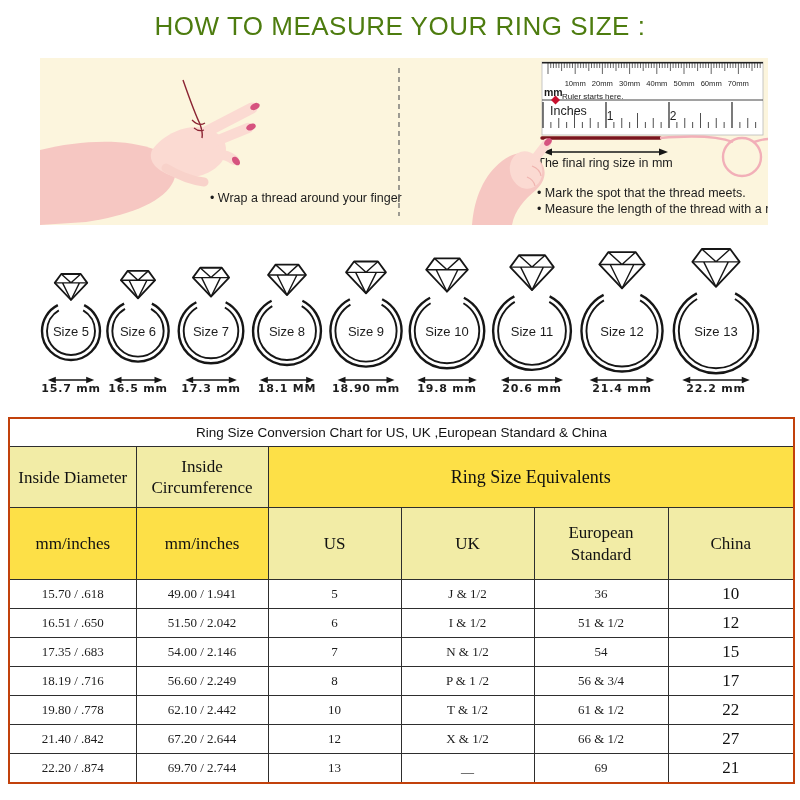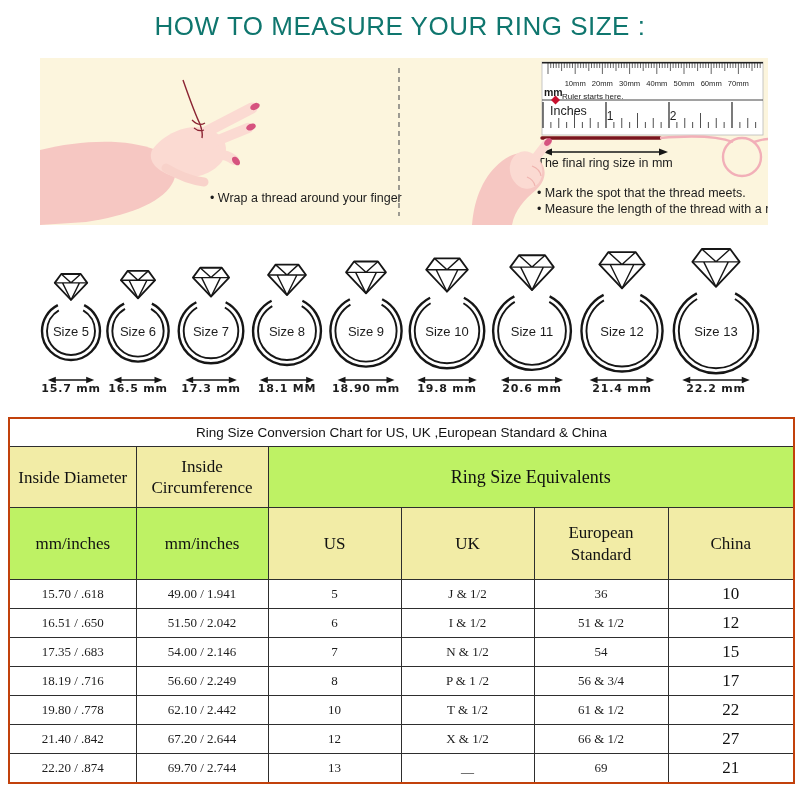--- a/index.html
+++ b/index.html
@@ -1,33 +1,33 @@
 <!DOCTYPE html>
 <html><head>
 <meta charset="utf-8">
 <style>
   html,body{margin:0;padding:0;background:#fff;}
   body{width:800px;height:800px;position:relative;font-family:"Liberation Sans",sans-serif;color:#111;overflow:hidden;}
 
   .page-title{position:absolute;top:11px;left:0;width:100%;text-align:center;
-    font-size:26px;font-weight:400;letter-spacing:.5px;color:#0f766e;}
+    font-size:26px;font-weight:400;letter-spacing:.5px;color:#4d7c0f;}
 
   .panel{position:absolute;left:40px;top:58px;width:728px;height:167px;background:#fcf5dd;}
   .panel svg{position:absolute;left:0;top:0;}
 
   .rings{position:absolute;left:0;top:245px;width:800px;height:160px;}
 
   .table-wrap{position:absolute;left:8px;top:417px;}
   table.conv{border-collapse:collapse;table-layout:fixed;width:785px;height:367px;
     border:2px solid #c2410c;}
   table.conv td{border:1.5px solid #2e2e2e;text-align:center;vertical-align:middle;padding:0 2px;}
   .t-title{font-family:"Liberation Sans",sans-serif;font-size:13.5px;background:#fff;}
   .serif-hd{font-family:"Liberation Serif",serif;font-size:17px;line-height:1.25;}
   .yellow{background:#f2eca6;}
-  .cream{background:#bef264;}
+  .cream{background:#fde047;}
   .data-cell{font-family:Liberation Serif, serif;font-size:13px;background:#fff;color:#1d1d1d;}
   .china-cell{font-family:"Liberation Serif",serif;font-size:17px;background:#fff;color:#111;}
 
   text{fill:#1c1c1c;}
   .bullet{font-size:12.5px;font-family:"Liberation Sans",sans-serif;}
   .ruler-num{font-size:7.6px;}
   .mm-lbl{font-size:10.5px;font-weight:bold;}
   .inches-lbl{font-size:12.5px;}
   .starts-lbl{font-size:8px;}
   .inch-num{font-size:12px;}

